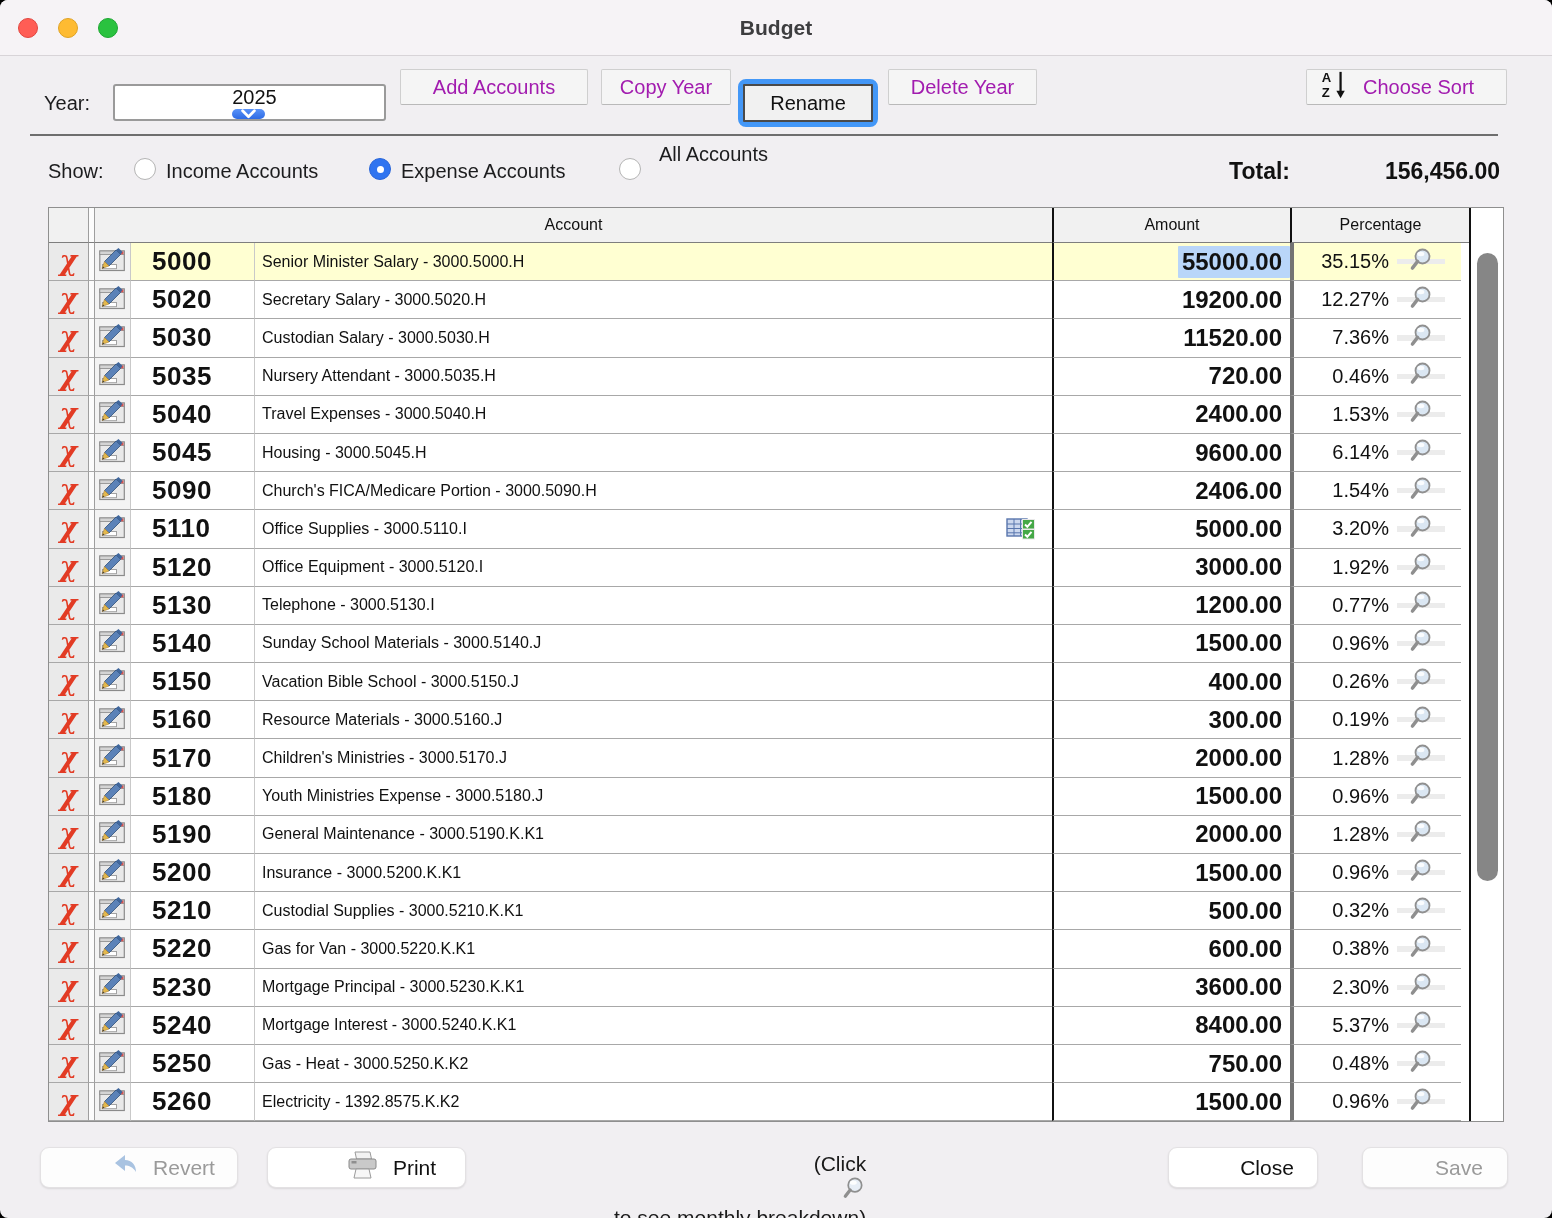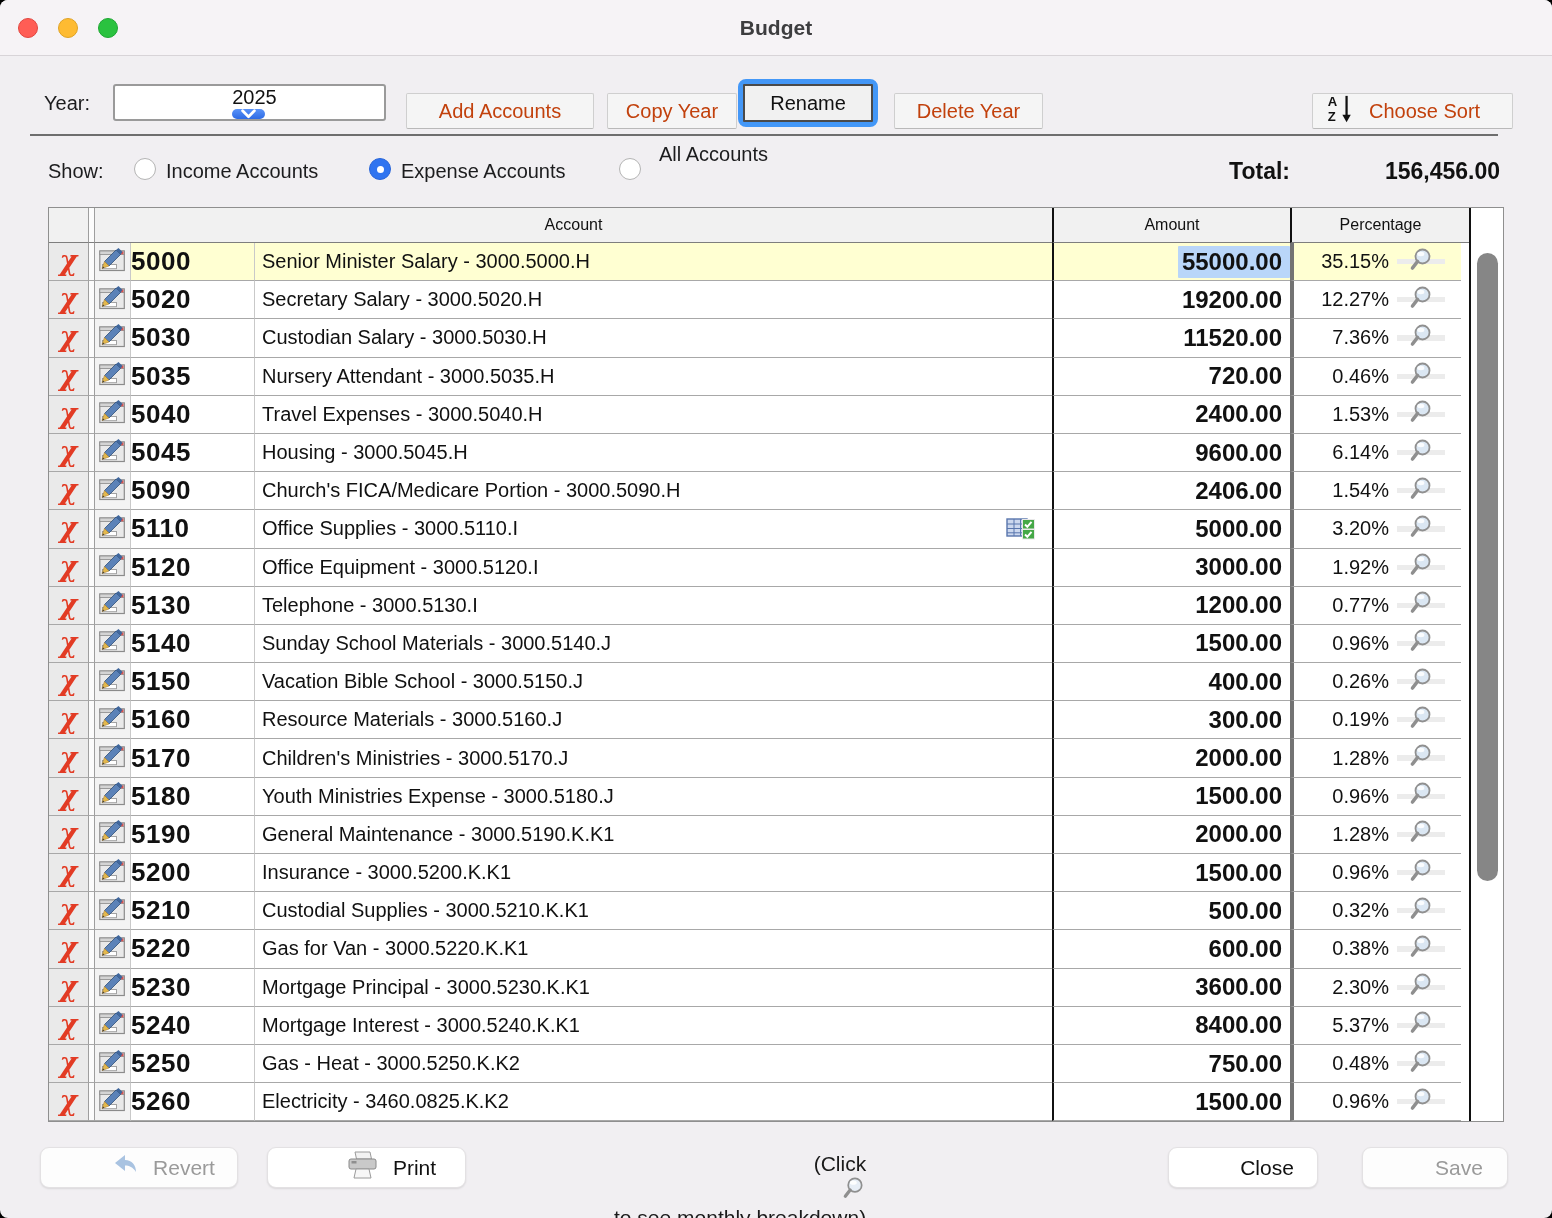--- a/index.html
+++ b/index.html
@@ -20,23 +20,23 @@
   .tl.green  { left:98px; background:#2ac23f; border:1px solid #1ea733; }
 
   
   .lbl { position:absolute; font-size:20px; color:#1c1c1e; }
   .year-label { left:44px; top:92px; }
   .year-select { position:absolute; left:113px; top:84px; width:273px; height:37px;
     background:#fff; border:2px solid #9a9a9a; border-radius:3px; display:flex; align-items:center;flex-direction:column; }
   .year-value { flex:1; padding-left:10px; font-size:20px; }
   .year-chevron-box { width:33px; height:31px; margin-right:2px; border-radius:5px;
     background:linear-gradient(#5a93f8,#2e6be5); display:flex; align-items:center; justify-content:center; }
-  .tb-btn { position:absolute; top:93px; height:36px; background:#f5f5f5;
+  .tb-btn { position:absolute; top:69px; height:36px; background:#f5f5f5;
     border:1px solid #cfcfcf; border-bottom-color:#b9b9b9; border-radius:2px;
-    font-size:20px; color:#c2410c; display:flex; align-items:center; justify-content:center;margin-left:6px; }
+    font-size:20px; color:#a21caf; display:flex; align-items:center; justify-content:center; }
   .btn-add    { left:400px; width:188px; }
   .btn-copy   { left:601px; width:130px; }
   .btn-delete { left:888px; width:149px; }
   .rename-ring { position:absolute; left:738px; top:79px; width:140px; height:48px;
     border:5px solid #4397f7; border-radius:8px; background:#f1f1f1; }
   .rename-inner { width:100%; height:100%; border:2px solid #4a4a4a; border-radius:1px;
     background:#f1f1f1; display:flex; align-items:center; justify-content:center; font-size:20px; }
   .btn-sort { left:1306px; width:201px; justify-content:flex-start; padding-left:12px; gap:14px; }
   .sep-line { position:absolute; left:30px; top:134px; width:1468px; height:2px; background:#6e6e6e; }
 
@@ -62,22 +62,22 @@
   .thead .cell { border-bottom:1px solid #7e7e7e; font-size:16px; justify-content:center; }
   .h-corner { width:40px; background:#f1f1f1; border-right:1px solid #9e9e9e; }
   .h-gap    { width:6px;  background:#fcfcfc; border-right:1px solid #9e9e9e; }
   .h-account{ width:957px; background:#f1f1f1; }
   .h-amount { width:238px; background:#f1f1f1; border-left:2px solid #111; }
   .h-pct    { width:179px; background:#f1f1f1; border-left:2px solid #111;text-align:right; }
   .c-del  { width:40px; background:#eaeaea; border-right:1px solid #9e9e9e; justify-content:center; }
   .c-gap  { width:6px;  background:#fcfcfc; border-right:1px solid #9e9e9e; }
   .c-edit { width:36px; background:#f3f3f3; border-right:1px solid #c9c9c9; justify-content:center; }
   .c-num  { width:124px; background:#fff; border-right:1px solid #c9c9c9;
-            font-size:26px; font-weight:bold; padding-left:0; letter-spacing:0.5px; }
-  .c-name { width:797px; background:#fff; font-size:20px; }
+            font-size:26px; font-weight:bold; padding-left:21px; letter-spacing:0.5px; }
+  .c-name { width:797px; background:#fff; font-size:16px; }
   .c-name .nm { margin-left:7px; }
   .c-name .grid-wrap { margin-left:auto; margin-right:16px; display:flex; align-items:center; }
   .c-amt  { width:238px; background:#fff; border-left:2px solid #111;
             font-size:24px; font-weight:bold; justify-content:flex-end; }
   .c-amt .av { padding:2px 8px 2px 4px; border-radius:1px; }
   .c-pct  { width:171px; background:#fff; border-left:4px solid #737373; padding:16px; }
   .c-pct .pv { flex:1; text-align:right; font-size:20px; padding-right:8px; }
   .mag-strip { width:48px; align-self:stretch; background:#ececec;
     display:flex; align-items:center; justify-content:center; }
   .chi { color:#e23b24; font-size:27px; font-weight:bold; font-style:italic;
@@ -1087,21 +1087,21 @@
             <rect x="3.5" y="16.5" width="14" height="4.2" fill="#ffffff" stroke="#9a9a9a" stroke-width="0.9"></rect>
             <polygon points="17,2 21.5,6.5 10,18 5.5,13.5" fill="#5b82b8" stroke="#2e4f79" stroke-width="0.8"></polygon>
             <polygon points="19.5,0 23.5,4 21.5,6.5 17,2" fill="#3f669c"></polygon>
             <polygon points="5.5,13.5 10,18 3,20.5" fill="#e3b84c" stroke="#a8813a" stroke-width="0.6"></polygon>
             <polygon points="4.2,18.6 5.3,19.7 3,20.5" fill="#3a3a3a"></polygon>
           </svg>
         </span>
       </div>
       <div class="cell c-num">5260</div>
       <div class="cell c-name">
-        <span class="nm">Electricity - 3460.0825.K.K2</span>
+        <span class="nm">Electricity - 1392.8575.K.K2</span>
 
       </div>
       <div class="cell c-amt">
             <span class="av">1500.00</span>
           </div>
       <div class="cell c-pct">
         <span class="pv">0.96%</span>
         <span class="mag-strip">
           <span>
             <svg viewBox="0 0 26 26" width="26" height="26">

